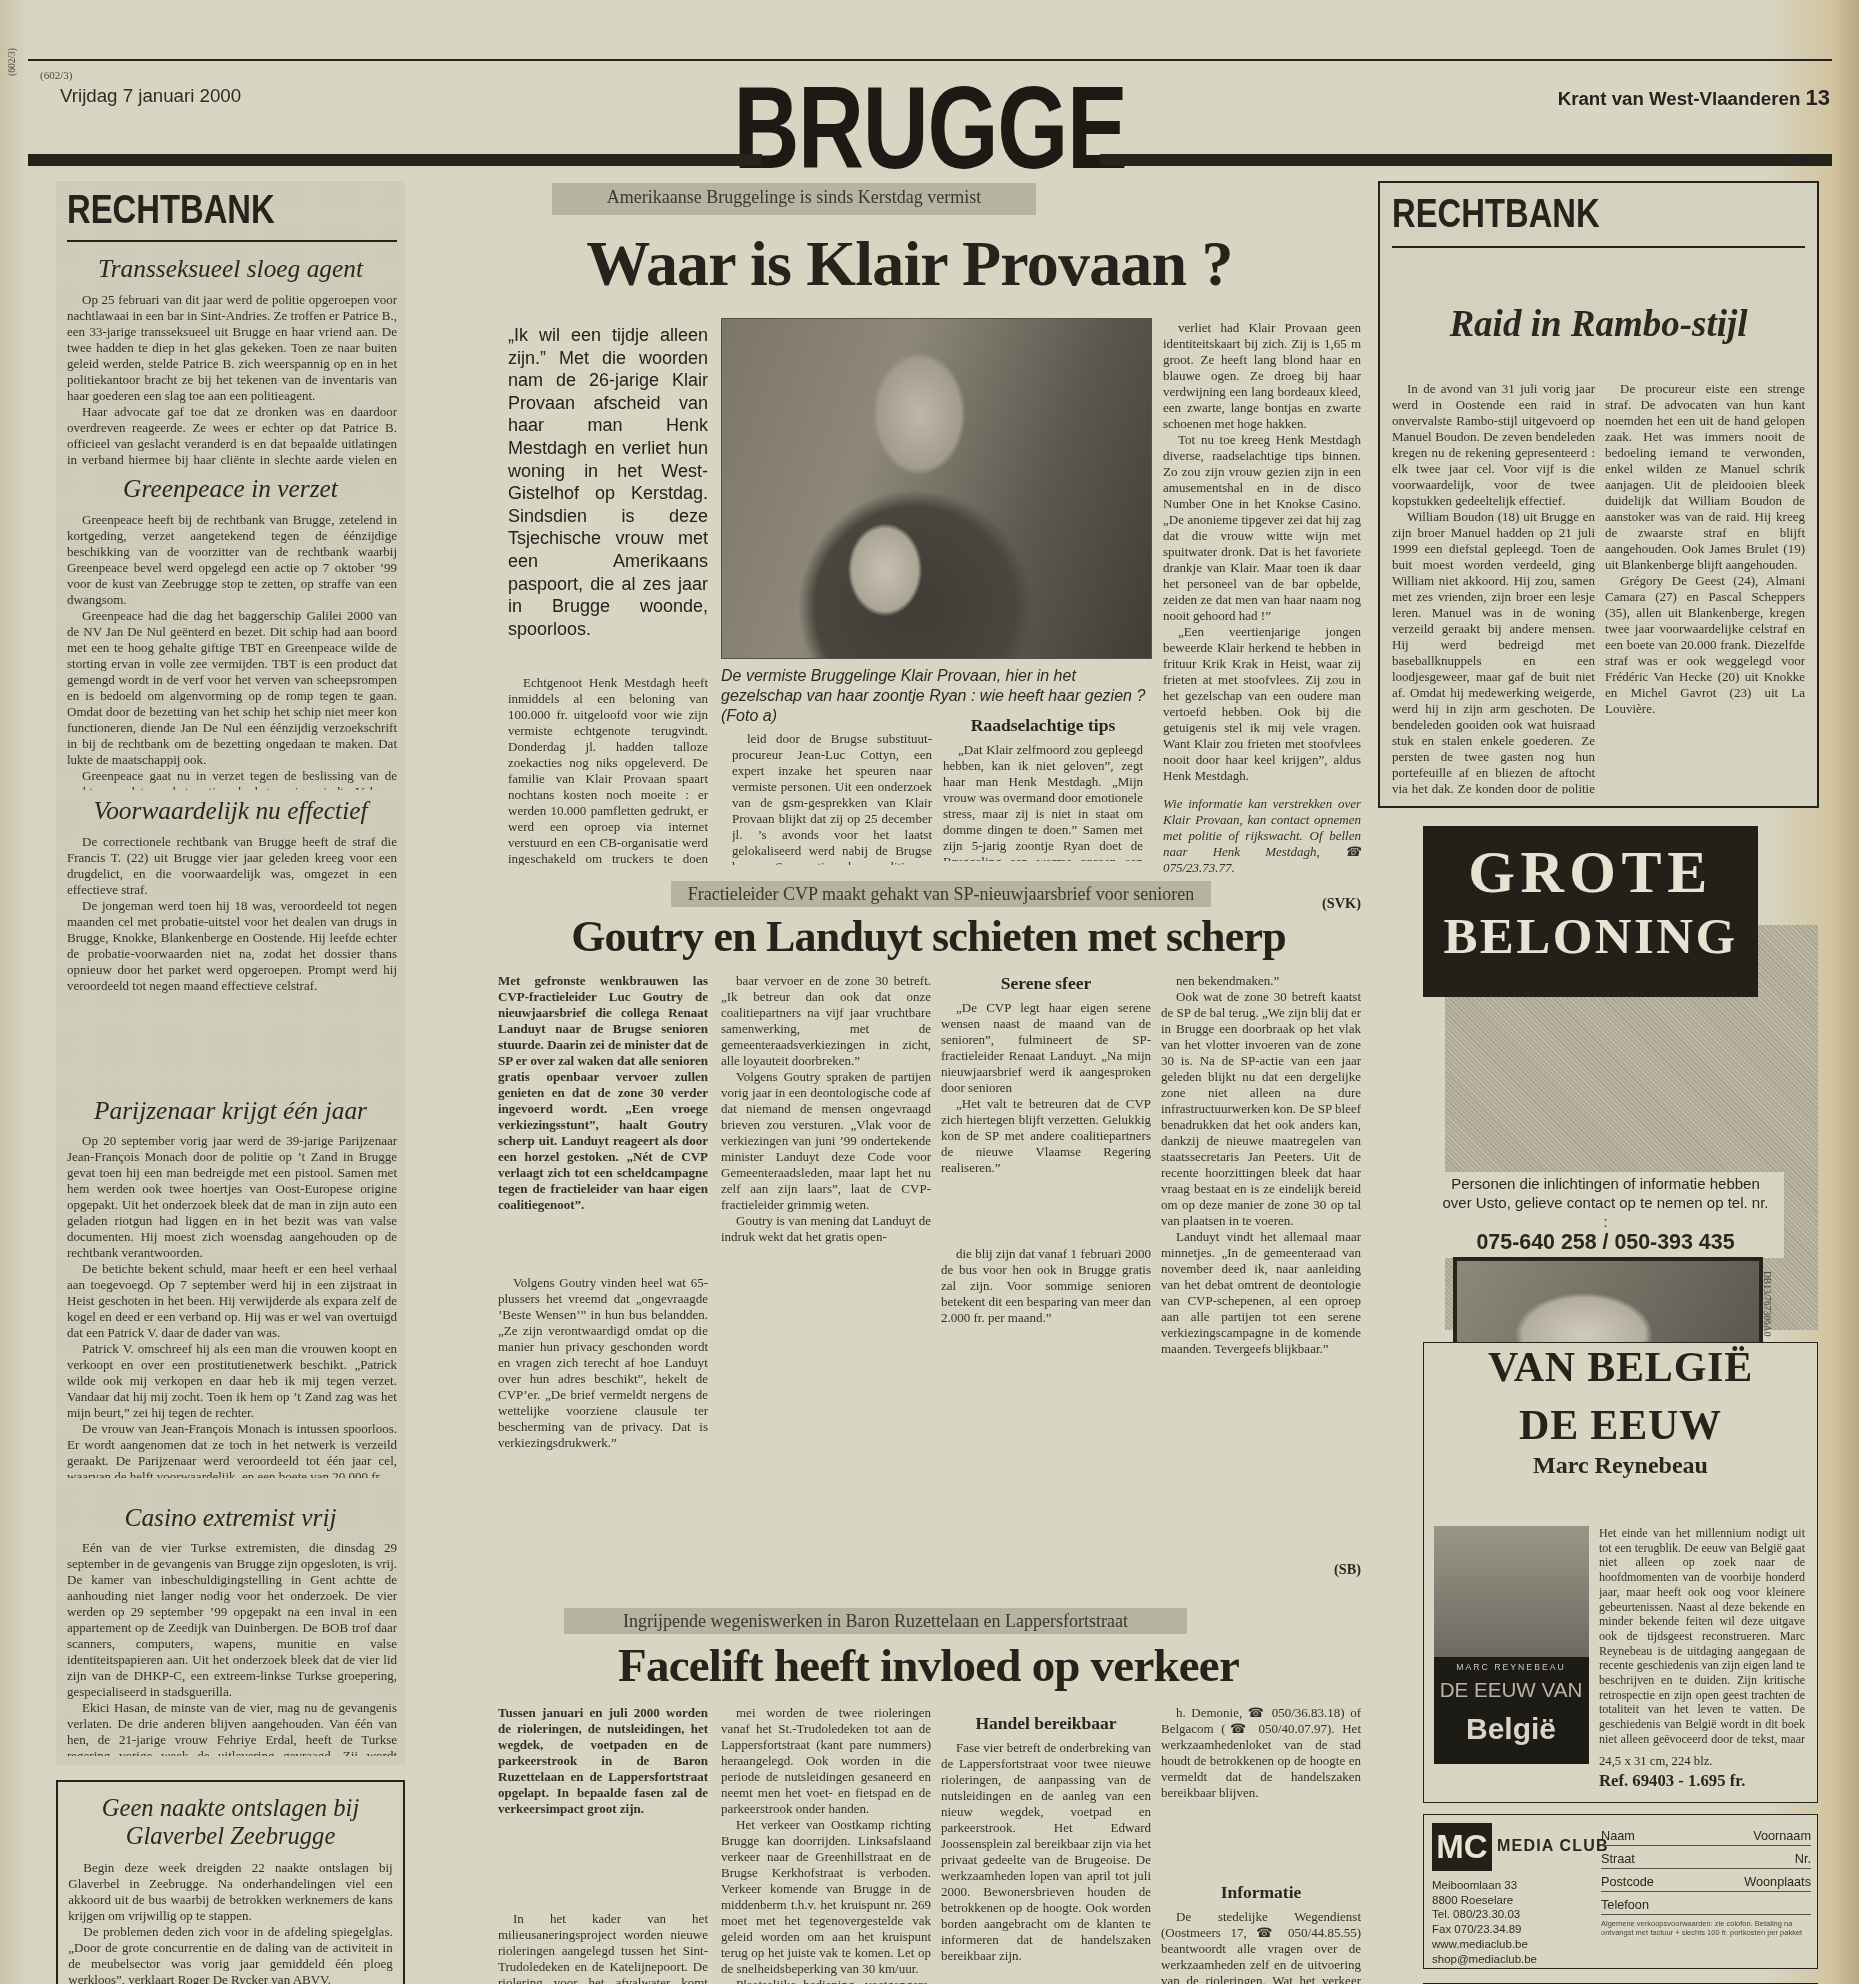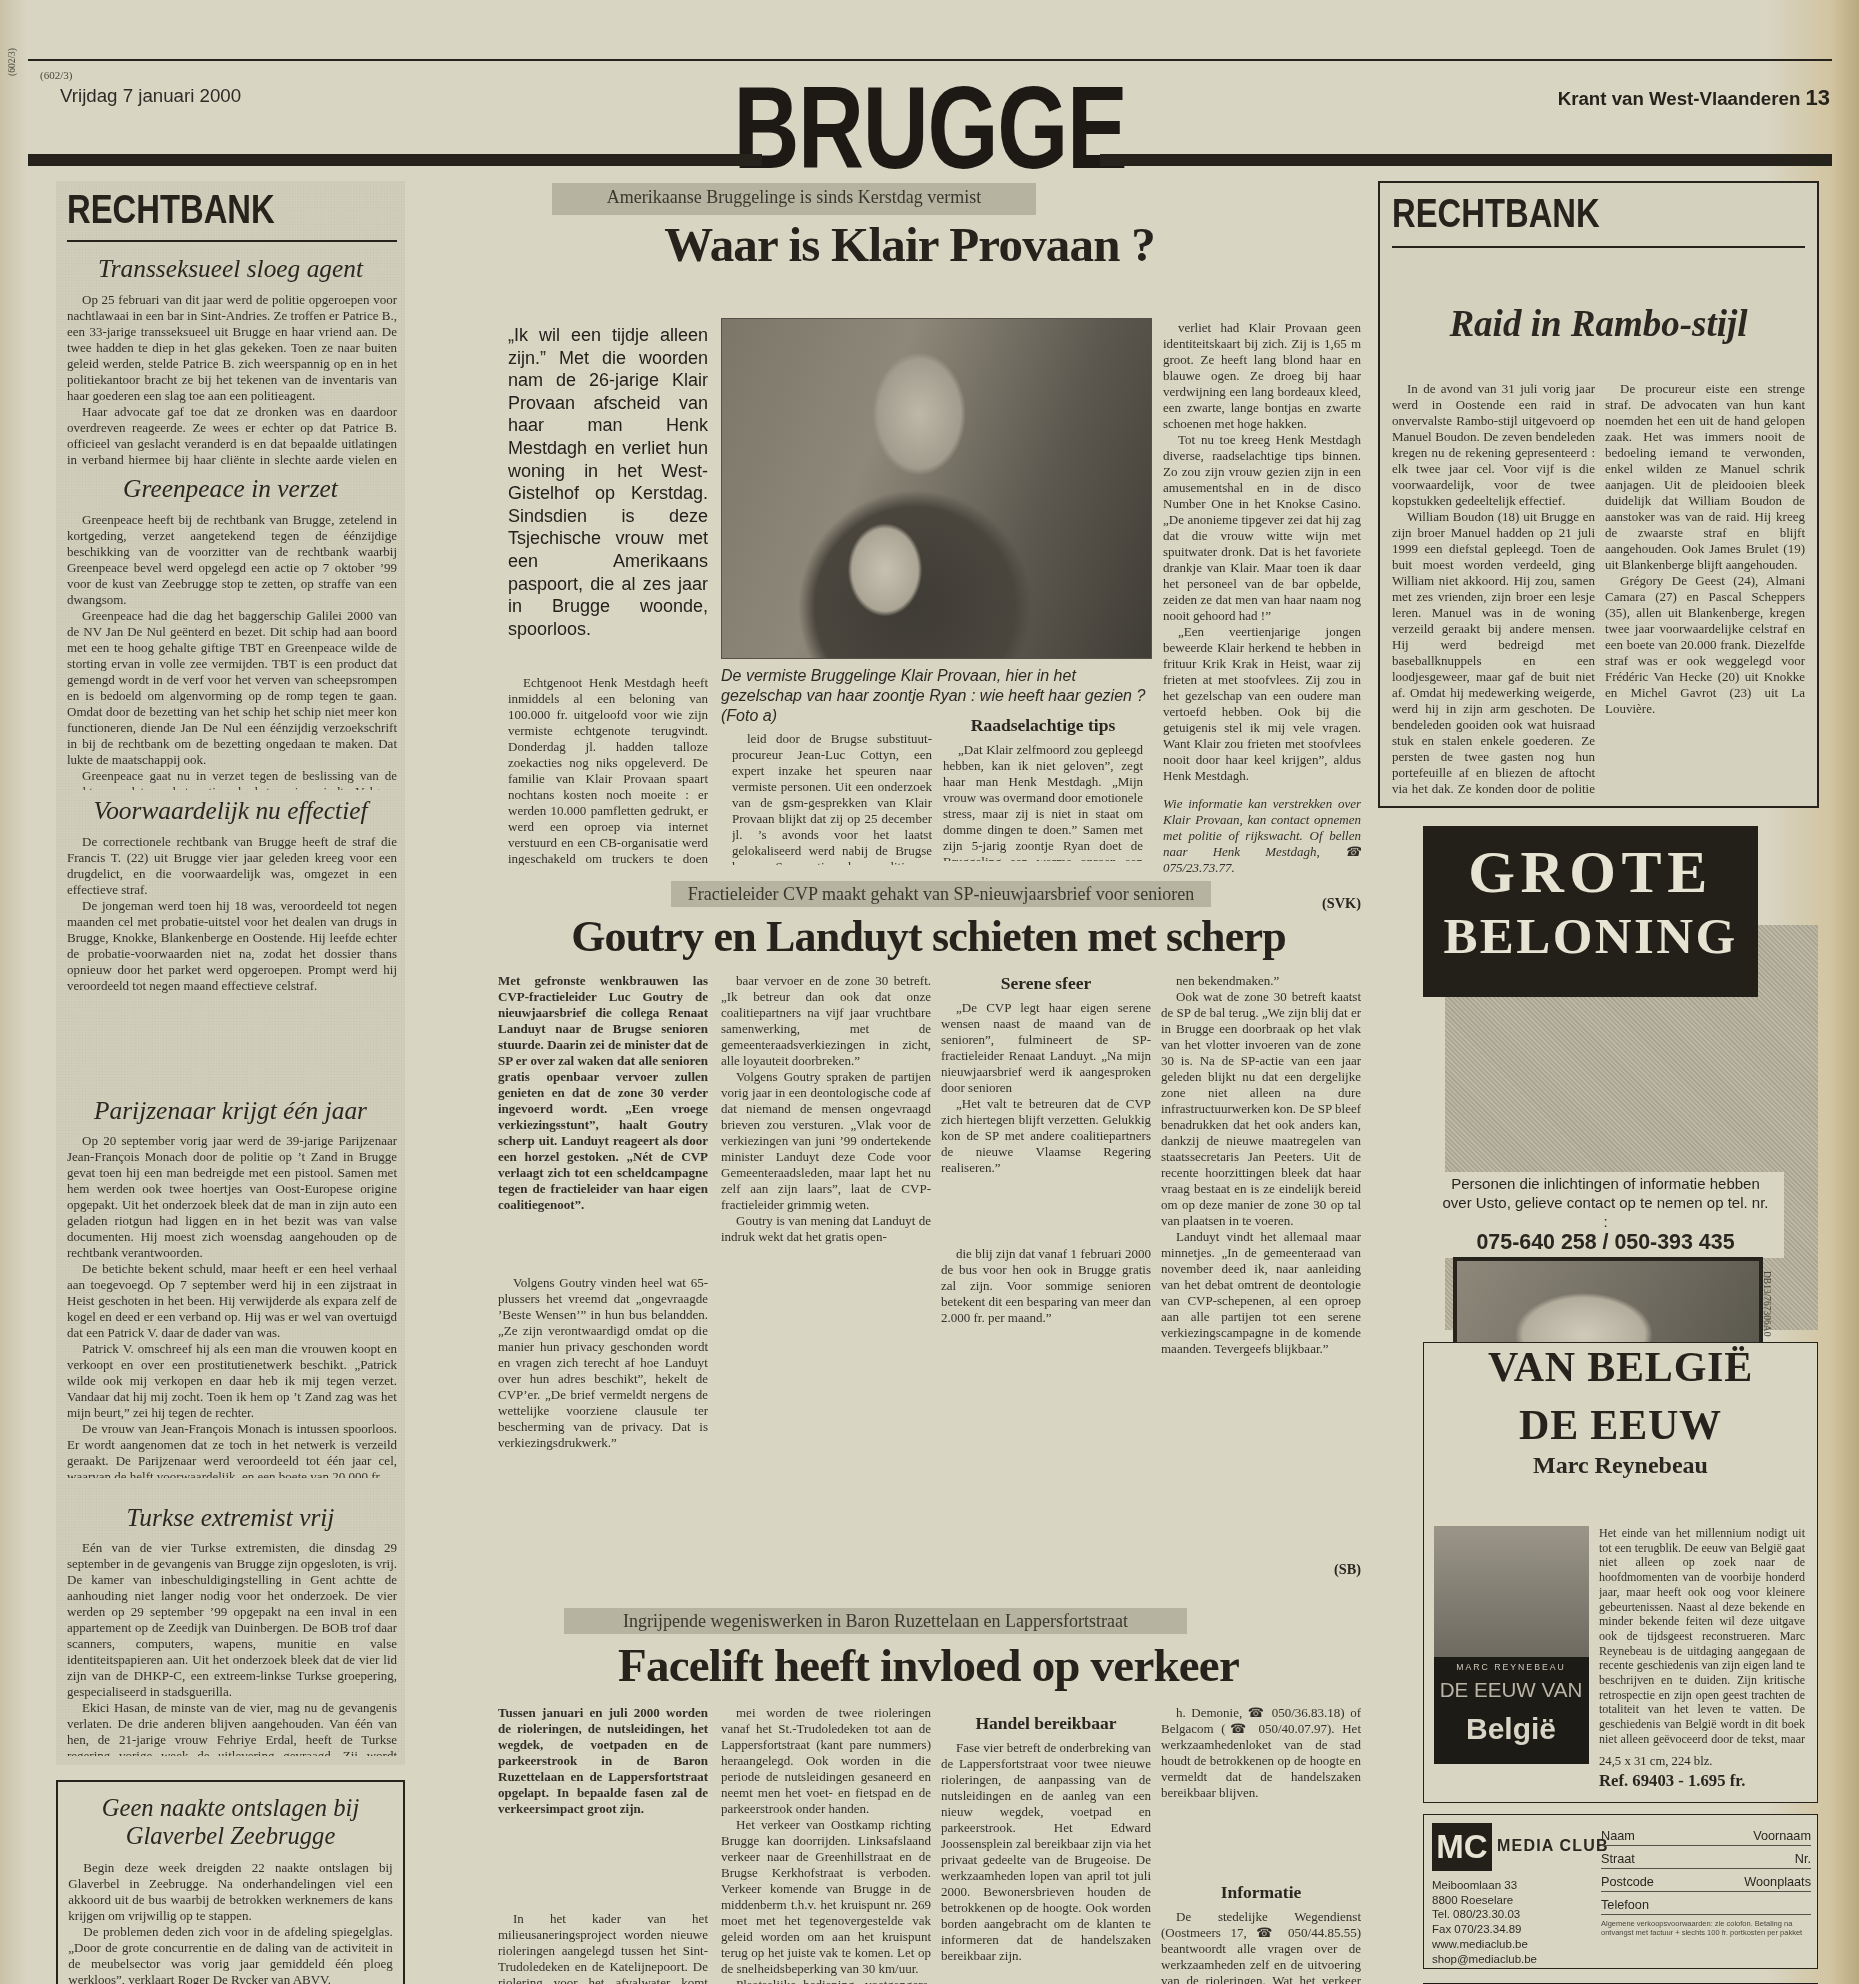--- a/index.html
+++ b/index.html
@@ -70,38 +70,38 @@
     </div>
 
   <div class="abs headline-i" style="left:60px;top:1096px;width:341px;font-size:25.4px">Parijzenaar krijgt één jaar</div>
   <div class="abs serifcol" style="left:67px;top:1133px;width:330px;height:345px">
       <p class="para first">Op 20 september vorig jaar werd de 39-jarige Parijzenaar Jean-François Monach door de politie op ’t Zand in Brugge gevat toen hij een man bedreigde met een pistool. Samen met hem werden ook twee hoertjes van Oost-Europese origine opgepakt. Uit het onderzoek bleek dat de man in zijn auto een geladen riotgun had liggen en in het bezit was van valse documenten. Hij moest zich woensdag aangehouden op de rechtbank verantwoorden.</p>
       <p class="para">De betichte bekent schuld, maar heeft er een heel verhaal aan toegevoegd. Op 7 september werd hij in een zijstraat in Heist geschoten in het been. Hij verwijderde als expara zelf de kogel en deed er een verband op. Hij was er wel van overtuigd dat een Patrick V. daar de dader van was.</p>
       <p class="para">Patrick V. omschreef hij als een man die vrouwen koopt en verkoopt en over een prostitutienetwerk beschikt. „Patrick wilde ook mij verkopen en daar heb ik mij tegen verzet. Vandaar dat hij mij zocht. Toen ik hem op ’t Zand zag was het mijn beurt,” zei hij tegen de rechter.</p>
       <p class="para">De vrouw van Jean-François Monach is intussen spoorloos. Er wordt aangenomen dat ze toch in het netwerk is verzeild geraakt. De Parijzenaar werd veroordeeld tot één jaar cel, waarvan de helft voorwaardelijk, en een boete van 20.000 fr.</p>
     </div>
 
-  <div class="abs headline-i" style="left:60px;top:1503px;width:341px;font-size:25.4px">Turkse extremist vrij</div>
+  <div class="abs headline-i" style="left:60px;top:1503px;width:341px;font-size:25.4px">Casino extremist vrij</div>
   <div class="abs serifcol" style="left:67px;top:1540px;width:330px;height:216px">
       <p class="para first">Eén van de vier Turkse extremisten, die dinsdag 29 september in de gevangenis van Brugge zijn opgesloten, is vrij. De kamer van inbeschuldigingstelling in Gent achtte de aanhouding niet langer nodig voor het onderzoek. De vier werden op 29 september ’99 opgepakt na een inval in een appartement op de Zeedijk van Duinbergen. De BOB trof daar scanners, computers, wapens, munitie en valse identiteitspapieren aan. Uit het onderzoek bleek dat de vier lid zijn van de DHKP-C, een extreem-linkse Turkse groepering, gespecialiseerd in stadsguerilla.</p>
       <p class="para">Ekici Hasan, de minste van de vier, mag nu de gevangenis verlaten. De drie anderen blijven aangehouden. Van één van hen, de 21-jarige vrouw Fehriye Erdal, heeft de Turkse regering vorige week de uitlevering gevraagd. Zij wordt gezocht voor een aanslag drie jaar geleden in Istamboel. Daar kwamen toen drie industriëlen om het leven. De Belgische regering heeft de aanvraag doorgestuurd naar Justitie. Het is de minister van Justitie die nu een beslissing moet nemen, na advies van de kamer van inbeschuldigingstelling.</p>
     </div>
 
   <div class="abs boxed" style="left:56px;top:1780px;width:345px;height:764px;background:#d6d3c1">
     <div class="headline-i" style="margin-top:12px;font-size:24.6px">Geen naakte ontslagen bij</div>
     <div class="headline-i" style="font-size:24.6px">Glaverbel Zeebrugge</div>
     <div class="serifcol" style="margin:10.3px 10.3px 0 10.3px;height:373px">
         <p class="para first">Begin deze week dreigden 22 naakte ontslagen bij Glaverbel in Zeebrugge. Na onderhandelingen viel een akkoord uit de bus waarbij de betrokken werknemers de kans krijgen om vrijwillig op te stappen.</p>
         <p class="para">De problemen deden zich voor in de afdeling spiegelglas. „Door de grote concurrentie en de daling van de activiteit in de meubelsector was vorig jaar gemiddeld één ploeg werkloos”, verklaart Roger De Rycker van ABVV.</p>
       </div>
 
   </div>
 
   <div class="abs kicker" style="left:552px;top:183px;width:484px;height:32px;line-height:28px">Amerikaanse Bruggelinge is sinds Kerstdag vermist</div>
-  <div class="abs headline-b" style="left:457px;top:216px;width:905px;font-size:49px">Waar is Klair Provaan ?</div>
+  <div class="abs headline-b" style="left:457px;top:227px;width:905px;font-size:64px">Waar is Klair Provaan ?</div>
 
   <div class="abs sans" style="left:508px;top:324px;width:200px;height:341px;font-size:18px;line-height:22.6px;text-align:justify;overflow:hidden;color:#24211c">„Ik wil een tijdje alleen zijn.” Met die woorden nam de 26-jarige Klair Provaan afscheid van haar man Henk Mestdagh en verliet hun woning in het West-Gistelhof op Kerstdag. Sindsdien is deze Tsjechische vrouw met een Amerikaans paspoort, die al zes jaar in Brugge woonde, spoorloos.</div>
   <div class="abs serifcol" style="left:508px;top:675px;width:200px;height:190px">
       <p class="para first">Echtgenoot Henk Mestdagh heeft inmiddels al een beloning van 100.000 fr. uitgeloofd voor wie zijn vermiste echtgenote terugvindt. Donderdag jl. hadden talloze zoekacties nog niks opgeleverd. De familie van Klair Provaan spaart nochtans kosten noch moeite : er werden 10.000 pamfletten gedrukt, er werd een oproep via internet verstuurd en een CB-organisatie werd ingeschakeld om truckers te doen uitkijken naar Klairs blauwe Peugeot 106 met nummerplaat BZK789.</p>
     </div>
 
   <div class="abs" style="left:721px;top:318px;width:431px;height:341px;border:1.6px solid #55514a;box-sizing:border-box;background:
       radial-gradient(ellipse 75px 99px at 46% 28%, #bdb8a8 0%, #a19c8d 55%, rgba(0,0,0,0) 62%),
       radial-gradient(ellipse 60px 75px at 38% 74%, #c6c1b1 0%, #aba595 55%, rgba(0,0,0,0) 62%),
       radial-gradient(ellipse 167px 167px at 45% 85%, #3f3c35 0%, #4a463e 60%, rgba(0,0,0,0) 70%),

